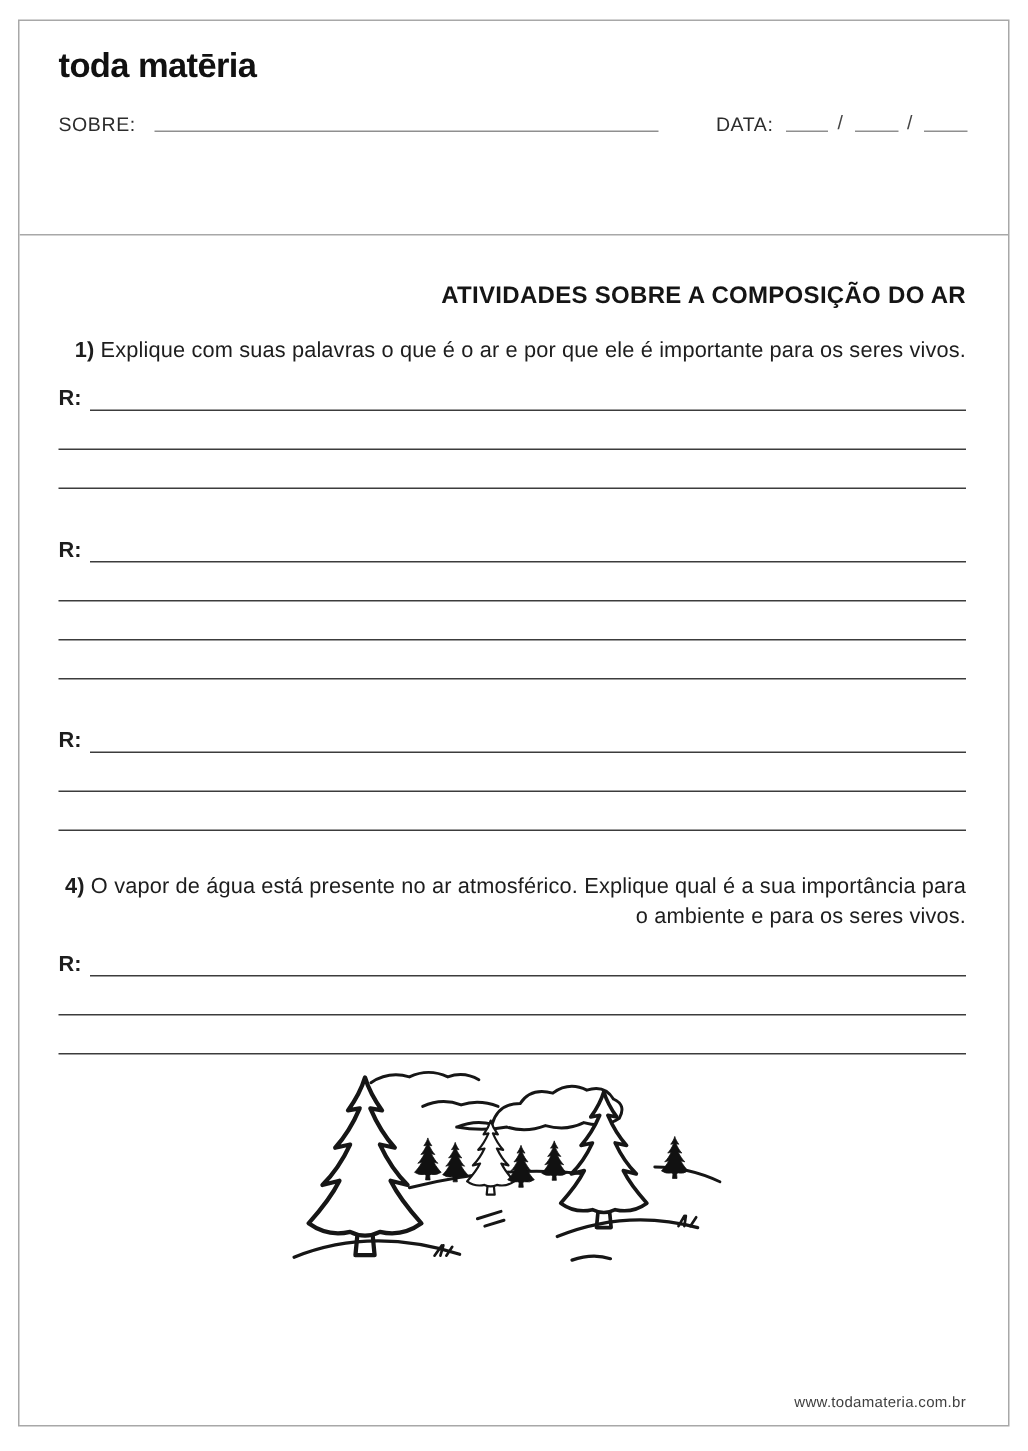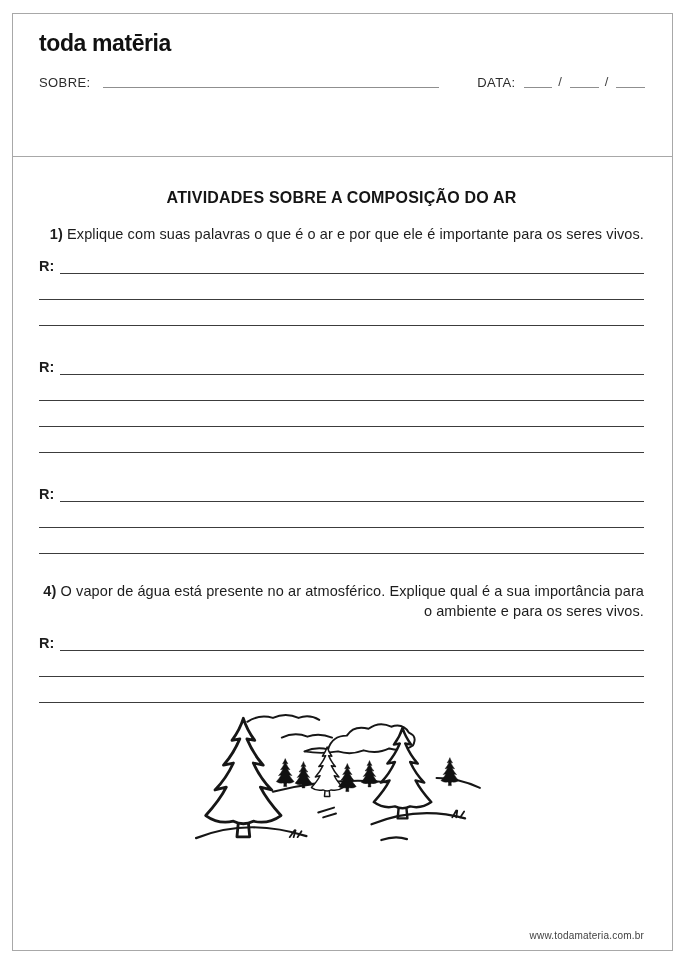--- a/index.html
+++ b/index.html
@@ -50,21 +50,21 @@
   }
   .school-line { flex: 1; margin-left: 12px; }
   .name-line { width: 352px; margin-left: 12px; }
   .date-label { margin-left: 38px; }
   .date-line { width: 30px; margin-left: 8px; margin-right: 2px; }
   .slash { font-size: 13px; color: #444; margin-left: 4px; margin-bottom: 1px; }
   
   .sheet-body { padding: 0 28px 0 26px; }
   .title {
     margin-top: 32px;
-    text-align: center;
+    text-align: right;
     font-size: 16px;
     font-weight: bold;
     letter-spacing: 0.2px;
     color: #151515;
   }
   .question { margin-top: 28px; text-align: right; }
   .question:first-child { margin-top: 18px; }
   .q-text {
     font-size: 14.5px;
     line-height: 19.3px;

